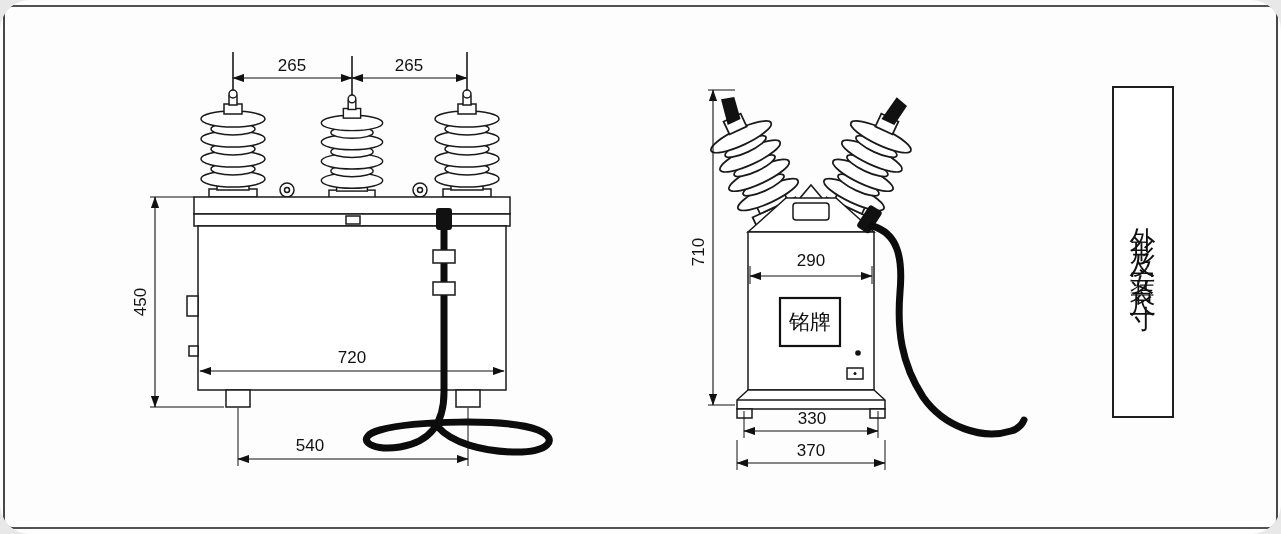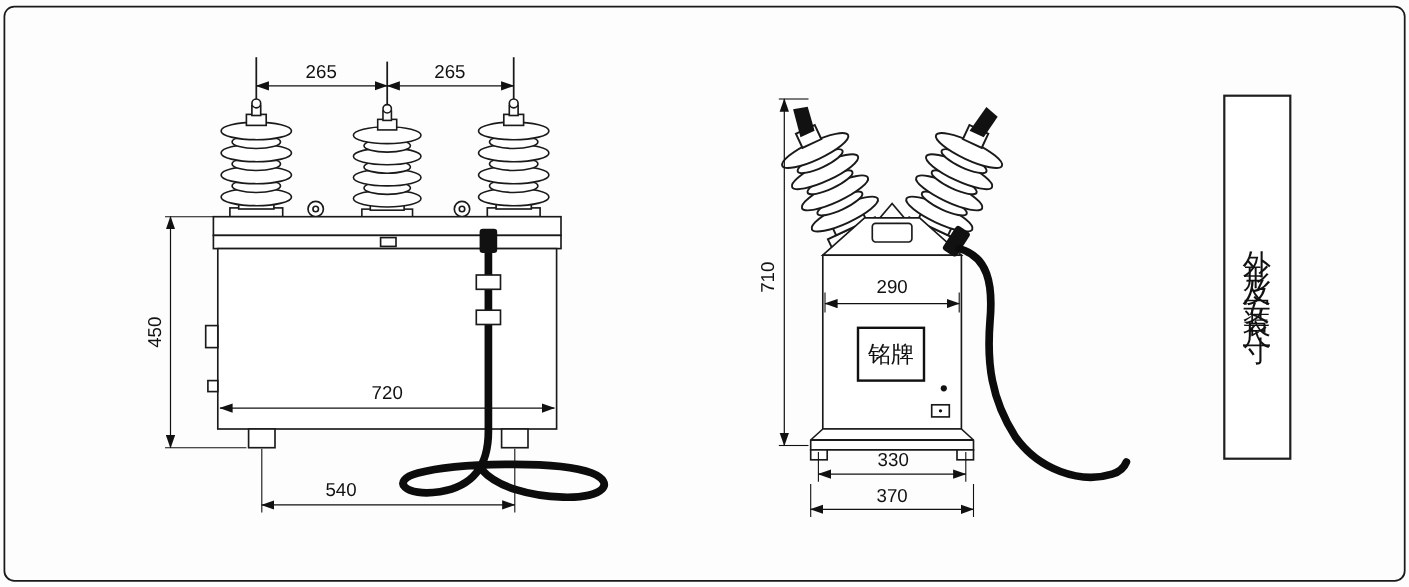--- a/index.html
+++ b/index.html
@@ -1,18 +1,18 @@
 <!DOCTYPE html>
 <html><head>
 <meta charset="utf-8">
 <style>
   html,body { margin:0; padding:0; background:#e8e8e8; }
   .canvas {
     position:relative; width:1281px; height:534px; background:#fdfdfd;
-    font-family:"Liberation Sans", sans-serif; overflow:hidden;
+    font-family:"Liberation Sans", sans-serif; overflow:hidden;border-radius:30px;
   }
   svg { display:block; position:absolute; left:0; top:0; }
   .ln   { stroke:#1a1a1a; stroke-width:1.6; fill:none; }
   .fw   { fill:#ffffff; stroke:#1a1a1a; stroke-width:1.5; }
   .dimln{ stroke:#111; stroke-width:1.1; fill:none; }
   .ext  { stroke:#111; stroke-width:1; fill:none; }
   .cable{ stroke:#0c0c0c; stroke-width:7; fill:none; stroke-linecap:round; }
   text.dim { font-family:"Liberation Sans",sans-serif; font-size:17px; fill:#111; }
   text.cn  { font-family:"Liberation Sans",sans-serif; font-size:21px; fill:#111; }
   .title-box {

